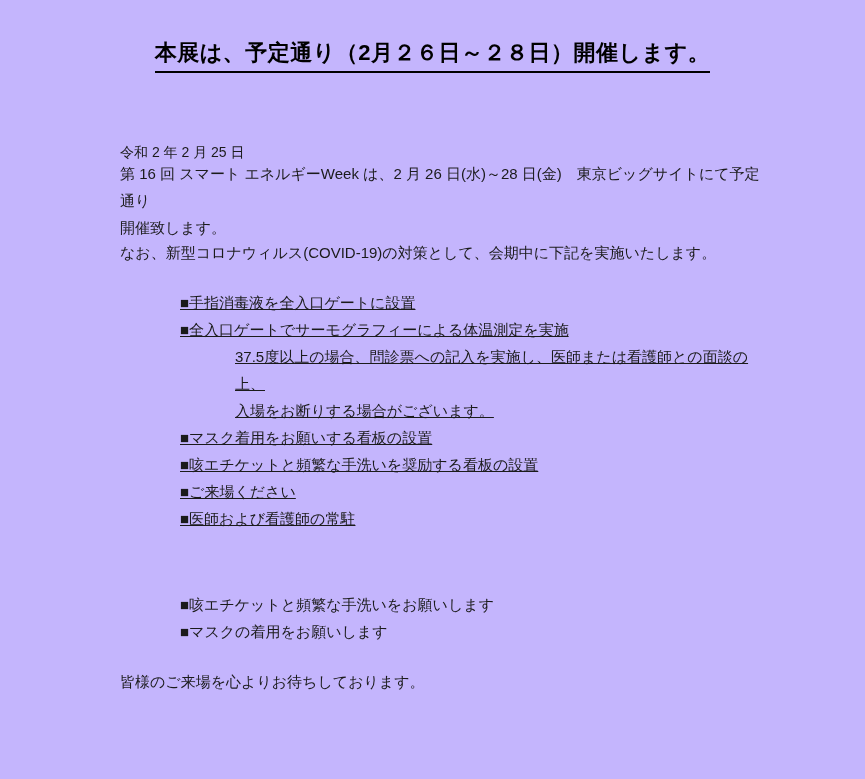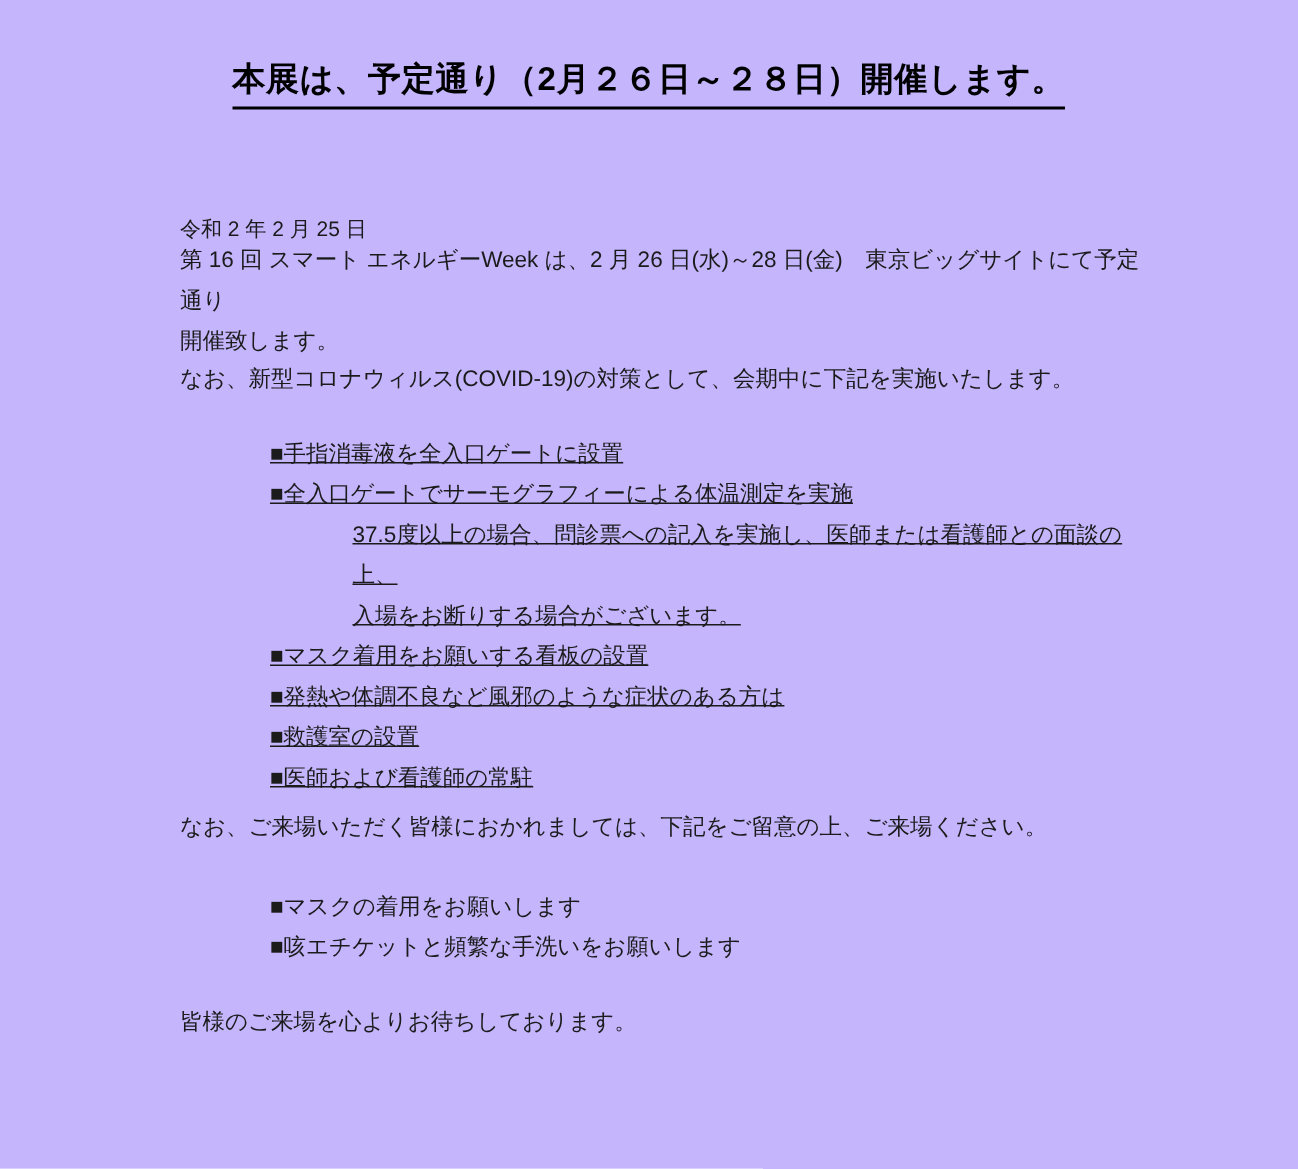--- a/index.html
+++ b/index.html
@@ -85,27 +85,26 @@
   </div>
 
   <div class="body-block covid">なお、新型コロナウィルス(COVID-19)の対策として、会期中に下記を実施いたします。</div>
 
   <div class="body-block measures">
     <div class="bullet-line">■手指消毒液を全入口ゲートに設置</div>
     <div class="bullet-line">■全入口ゲートでサーモグラフィーによる体温測定を実施</div>
     <div class="subnote-line">37.5度以上の場合、問診票への記入を実施し、医師または看護師との面談の上、</div>
     <div class="subnote-line">入場をお断りする場合がございます。</div>
     <div class="bullet-line">■マスク着用をお願いする看板の設置</div>
-    <div class="bullet-line">■発熱や体調不良など風邪のような症状のある方は</div>
-    <div class="bullet-line">■救護室の設置</div>
+    <div class="bullet-line">■咳エチケットと頻繁な手洗いを奨励する看板の設置</div>
+    <div class="bullet-line">■ご来場ください</div>
     <div class="bullet-line">■医師および看護師の常駐</div>
   </div>
 
-  <div class="body-block visitor">なお、ご来場いただく皆様におかれましては、下記をご留意の上、ご来場ください。</div>
 
   <div class="body-block requests">
+    <div class="bullet-line">■咳エチケットと頻繁な手洗いをお願いします</div>
     <div class="bullet-line">■マスクの着用をお願いします</div>
-    <div class="bullet-line">■咳エチケットと頻繁な手洗いをお願いします</div>
   </div>
 
   <div class="body-block closing">皆様のご来場を心よりお待ちしております。</div>
 
 </div>
 
 </body></html>

